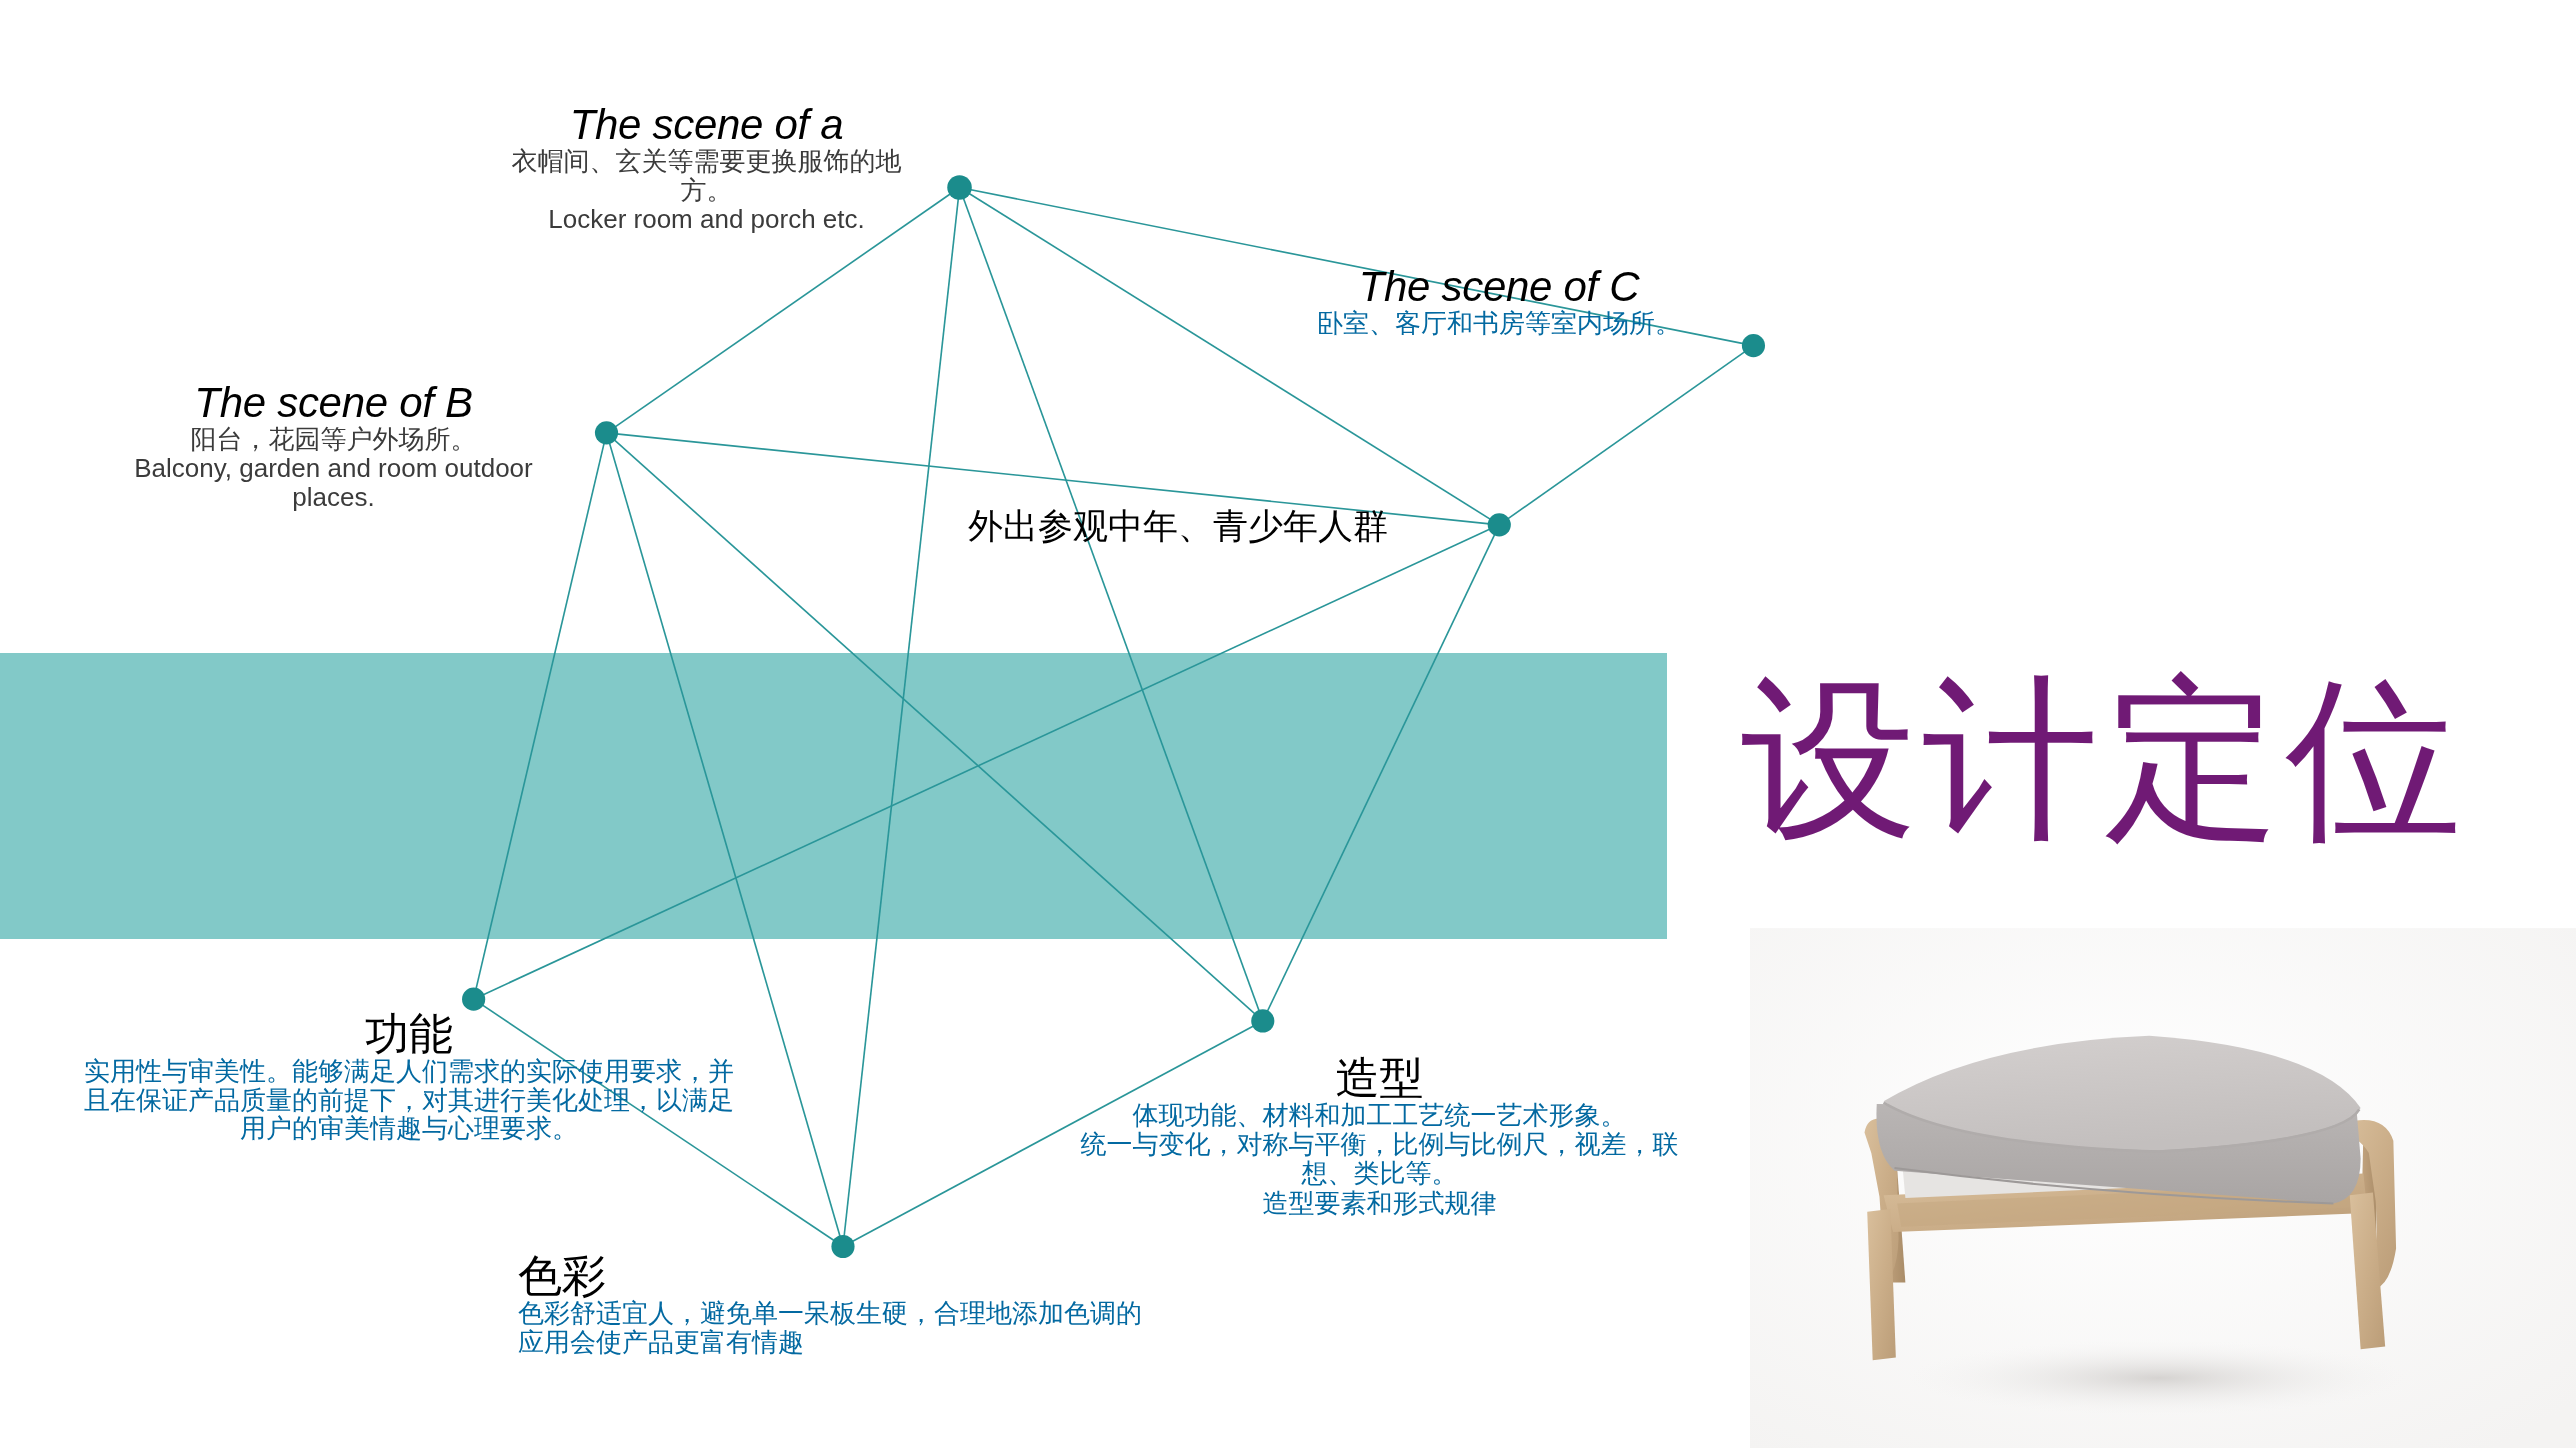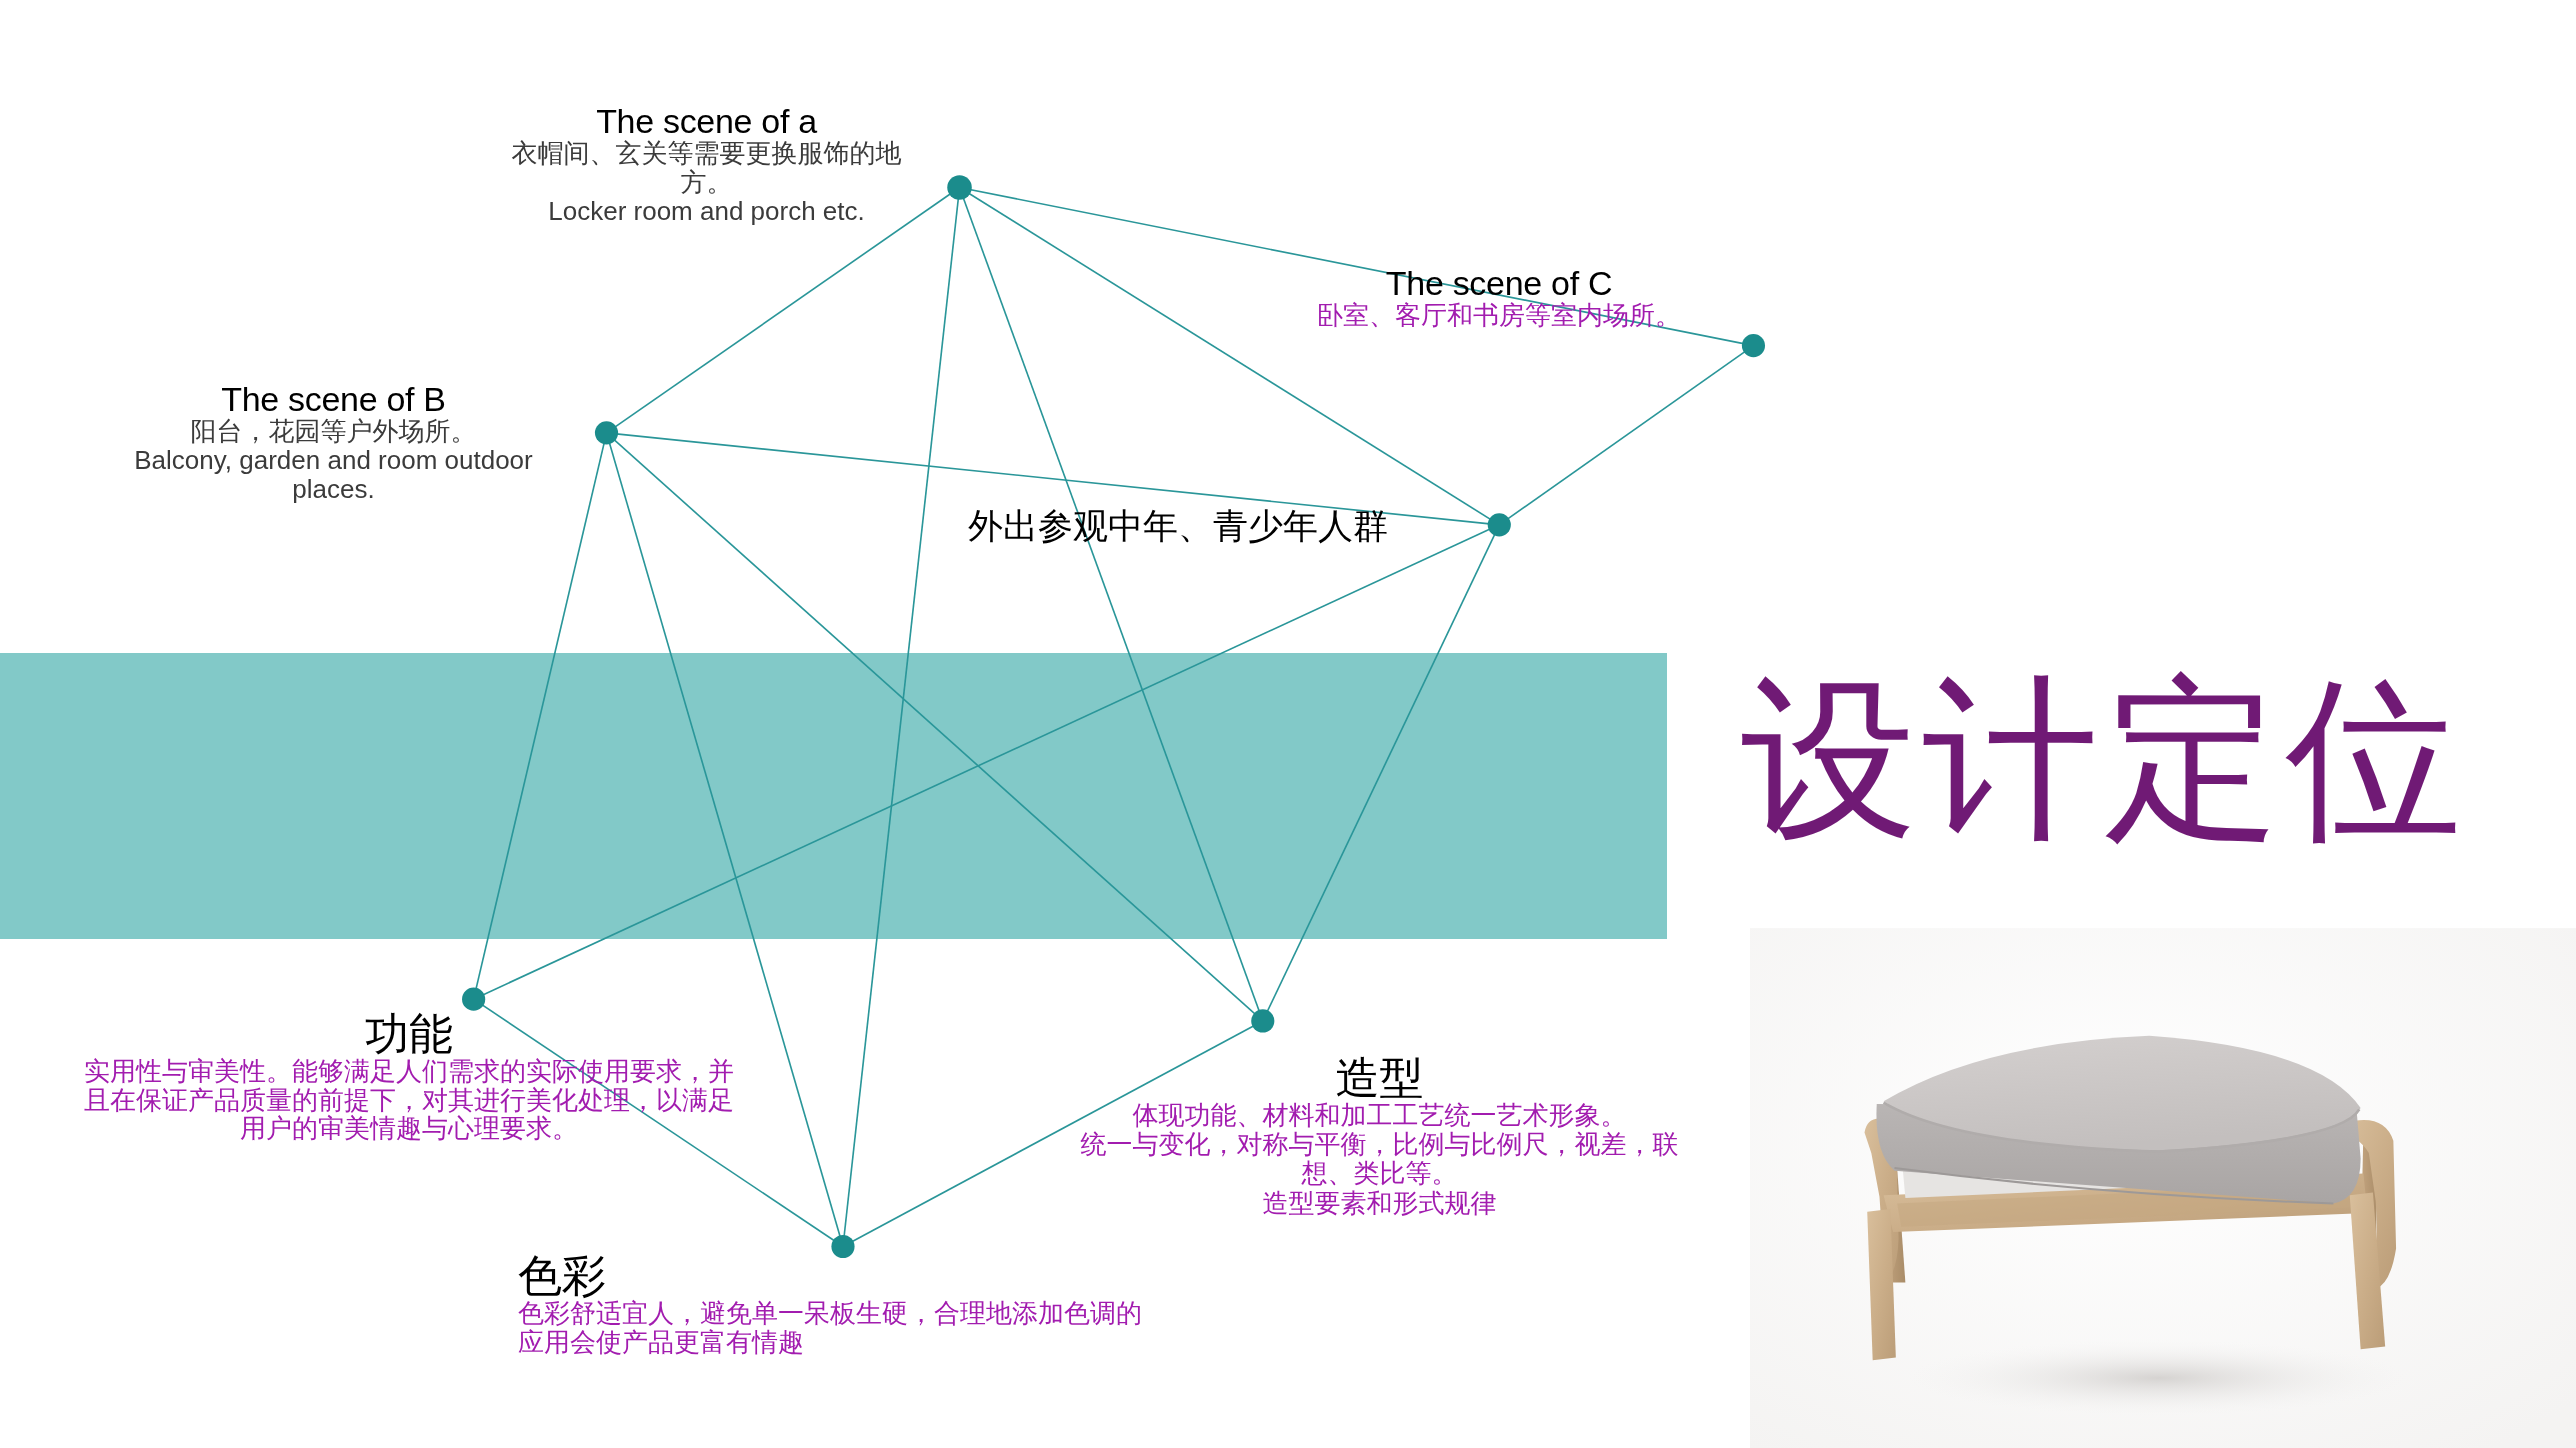--- a/index.html
+++ b/index.html
@@ -28,37 +28,38 @@
   #network-svg {
     position: absolute;
     left: 0; top: 0;
     width: 2576px; height: 1449px;
     pointer-events: none;
   }
 
   
   .tb { position: absolute; color: #000; }
   .heading-en {
-    font-size: 34px;
+    font-size: 42px;
     font-weight: 400;
     line-height: 1.02;
     letter-spacing: -0.3px;
     white-space: nowrap;
+    font-style: italic;
   }
   .heading-cn {
     font-size: 44px;
     font-weight: 400;
     line-height: 1.05;
     white-space: nowrap;
   }
   .sub {
     font-size: 26px;
     font-weight: 400;
     line-height: 1.12;
-    color: #a21caf;
+    color: #0369a1;
   }
   .sub-gray { color: #3b3b3b; }
   .center-cn {
     font-size: 35px;
     font-weight: 400;
     white-space: nowrap;
   }
 
   
   #block-scene-a { left: 495px; top: 104px; width: 423px; text-align: center; }

